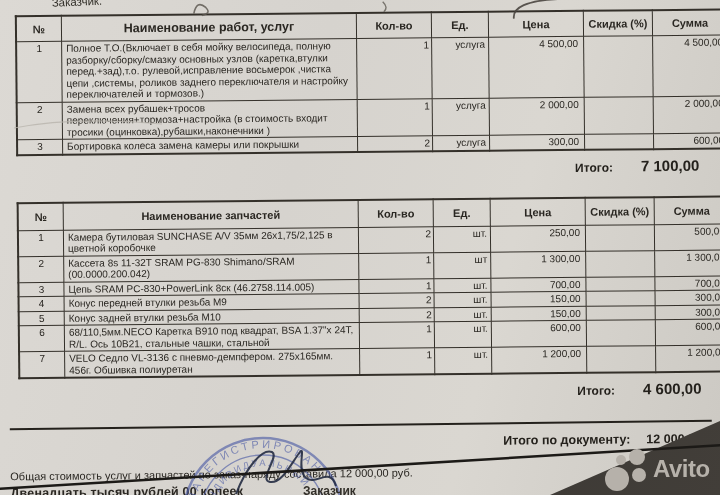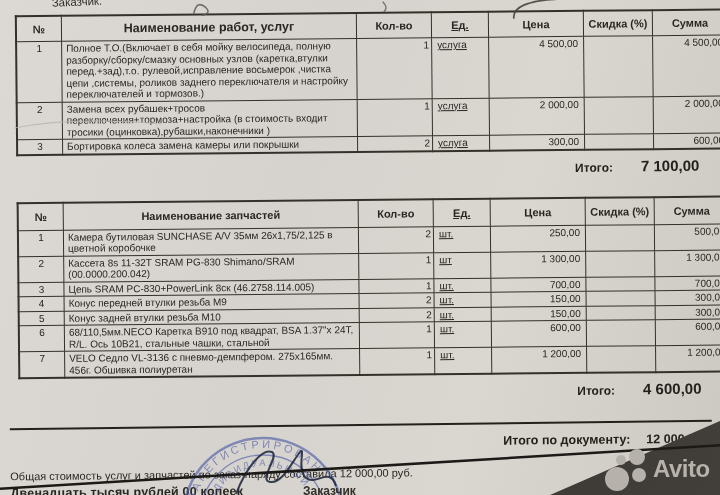--- a/index.html
+++ b/index.html
@@ -13,21 +13,21 @@
   .doc-table th,.doc-table td{border:1px solid #34302a;vertical-align:top;font-family:"Liberation Sans",sans-serif;}
   .doc-table td{font-size:10px;line-height:11.5px;padding:1px 3px;}
   .doc-table thead th{text-align:center;vertical-align:middle;font-size:11px;font-weight:bold;height:20px;padding:2px;}
   .works{margin-top:12px;}
   .works thead th.c-name{font-size:12.5px;}
   .parts{margin-top:22px;}
   .parts thead th{height:22px;}
   .c-num{width:40px;}  td.c-num{text-align:center;}
   .c-name{width:290px;} td.c-name{text-align:left;padding:1px 4px;}
   .c-qty{width:70px;border-radius:12px;}  td.c-qty{text-align:right;padding-right:2px;}
-  .c-unit{width:52px;text-decoration:underline;} td.c-unit{text-align:left;padding-left:5px;}
+  .c-unit{width:52px;} td.c-unit{text-align:right;padding-left:5px;}
   .c-price{width:90px;margin-left:40px;} td.c-price{text-align:right;padding-right:5px;}
   .c-disc{width:64px;}
   .c-sum{width:70px;}  td.c-sum{text-align:right;padding-right:4px;}
   .totals{width:700px;text-align:right;margin-top:7px;font-weight:bold;font-size:12px;color:#24211c;}
   .totals .val{display:inline-block;margin-left:28px;font-size:15px;}
   .doc-rule{width:702px;margin:24px 0 0 8px;border:none;border-top:2.5px solid #24211c;transform:rotate(-0.15deg);}
   .doc-total{width:700px;text-align:right;margin-top:9px;font-weight:bold;font-size:12.5px;color:#24211c;}
   .doc-total .val{display:inline-block;margin-left:16px;}
   .p-summary{margin:18px 0 0 8px;font-size:11px;}
   .p-words{margin:4px 0 0 8px;font-size:12.5px;font-weight:bold;letter-spacing:.2px;}

